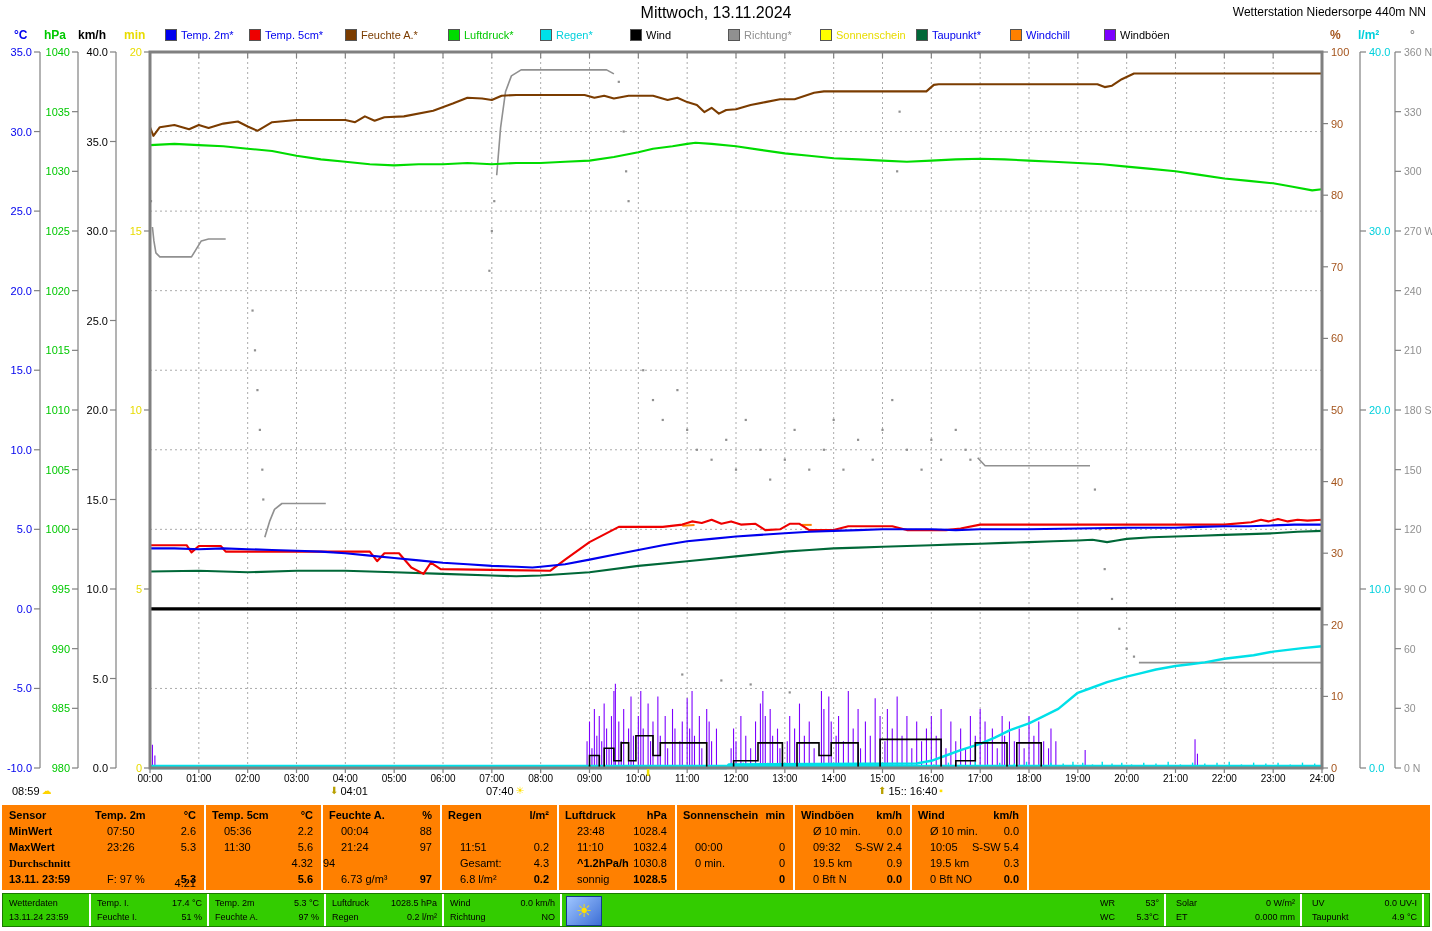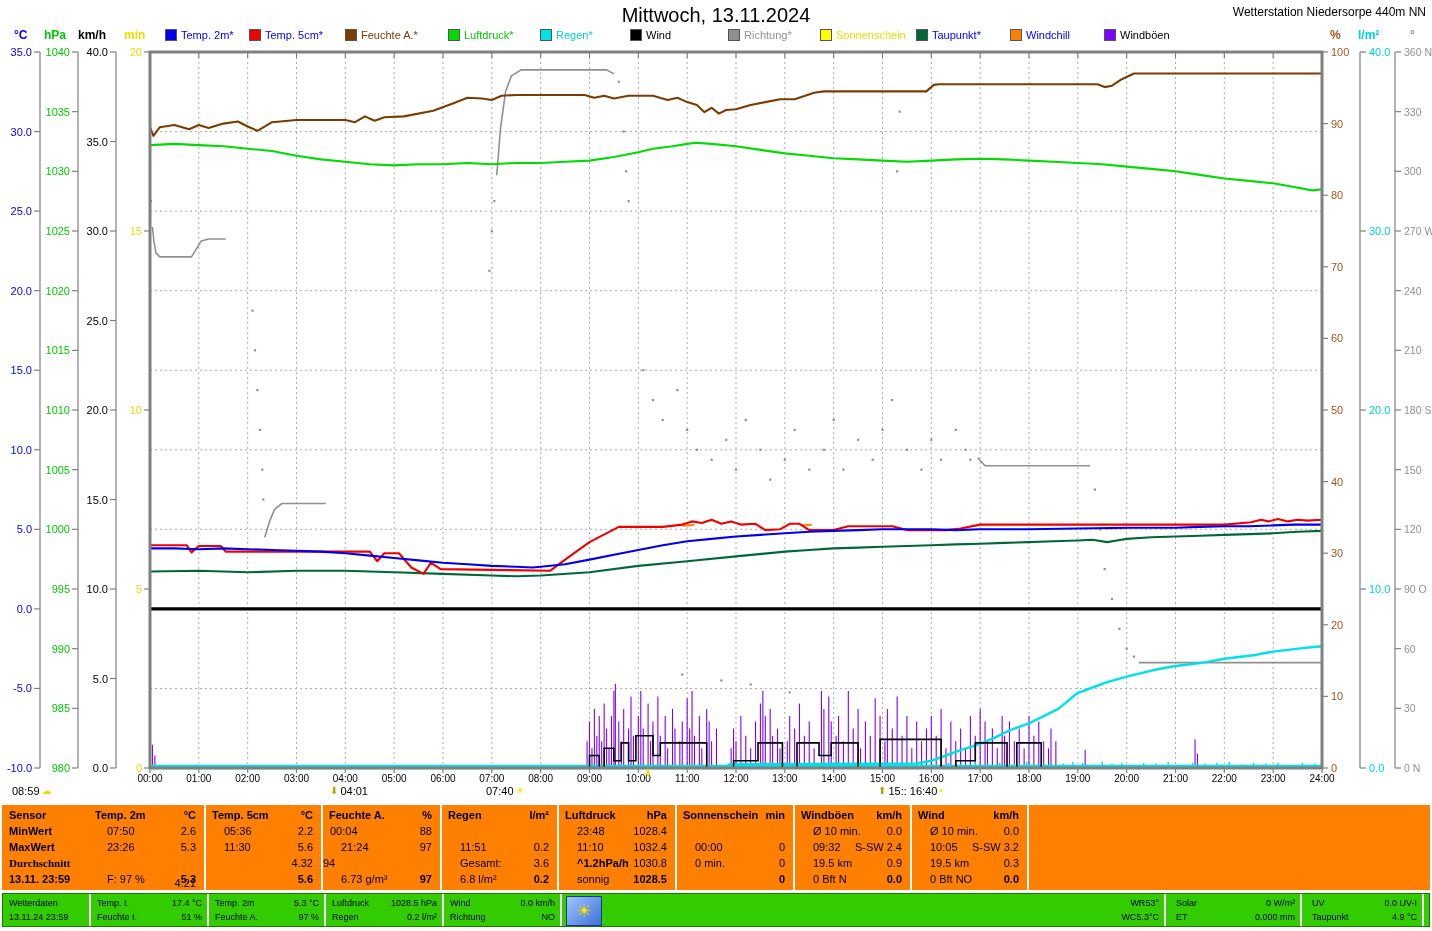--- a/index.html
+++ b/index.html
@@ -1,18 +1,18 @@
 <!DOCTYPE html>
 <html><head>
 <meta charset="utf-8">
 <style>
   html,body{margin:0;padding:0;background:#fff;}
   body{width:1432px;height:931px;position:relative;font-family:"Liberation Sans",sans-serif;overflow:hidden;}
   .abs{position:absolute;}
-  #page-title{top:4px;left:0;width:100%;text-align:center;font-size:20px;color:#000;}
+  #page-title{top:4px;left:0;width:100%;text-align:center;font-size:16px;color:#000;}
   #station-name{top:5px;right:6px;font-size:12px;color:#000;}
   .unit-label{top:28px;font-size:12px;font-weight:bold;}
   .legend-item{top:29px;display:flex;align-items:center;font-size:11px;white-space:nowrap;}
   .legend-box{width:10px;height:10px;display:inline-block;margin-right:4px;border:1px solid #555;}
   #chart{top:0;left:0;}
   #markers-row{top:785px;left:0;width:100%;height:18px;font-size:11px;color:#000;}
   .marker{position:absolute;top:0;white-space:nowrap;display:flex;align-items:center;gap:2px;}
   .micon{font-size:10px;line-height:10px;}
   #stats-table{top:805px;left:2px;width:1428px;height:85px;background:#FF8000;font-size:11px;color:#000;}
   .tcol{position:absolute;top:0;height:85px;border-right:2px solid #fff;}
@@ -607,34 +607,34 @@
     <div class="tcell b" style="left: 204px; width: 107px; text-align: right; top: 2px;">°C</div>
     <div class="tcell" style="left: 222px; top: 18px;">05:36</div>
     <div class="tcell" style="left: 204px; width: 107px; text-align: right; top: 18px;">2.2</div>
     <div class="tcell" style="left: 222px; top: 34px;">11:30</div>
     <div class="tcell" style="left: 204px; width: 107px; text-align: right; top: 34px;">5.6</div>
     <div class="tcell" style="left: 204px; width: 107px; text-align: right; top: 50px;">4.32</div>
     <div class="tcell b" style="left: 204px; width: 107px; text-align: right; top: 66px;">5.6</div>
     <div class="tcol" style="left: 438px; width: 0px;"></div>
     <div class="tcell b" style="left: 327px; top: 2px;">Feuchte A.</div>
     <div class="tcell b" style="left: 321px; width: 109px; text-align: right; top: 2px;">%</div>
-    <div class="tcell" style="left: 328px; top: 18px;">00:04</div>
+    <div class="tcell" style="left: 339px; top: 18px;">00:04</div>
     <div class="tcell" style="left: 321px; width: 109px; text-align: right; top: 18px;">88</div>
     <div class="tcell" style="left: 339px; top: 34px;">21:24</div>
     <div class="tcell" style="left: 321px; width: 109px; text-align: right; top: 34px;">97</div>
     <div class="tcell" style="left: 321px; width: 109px; text-align: left; top: 50px;">94</div>
     <div class="tcell" style="left: 339px; top: 66px;">6.73 g/m³</div>
     <div class="tcell b" style="left: 321px; width: 109px; text-align: right; top: 66px;">97</div>
     <div class="tcol" style="left: 555px; width: 0px;"></div>
     <div class="tcell b" style="left: 446px; top: 2px;">Regen</div>
     <div class="tcell b" style="left: 440px; width: 107px; text-align: right; top: 2px;">l/m²</div>
     <div class="tcell" style="left: 458px; top: 34px;">11:51</div>
     <div class="tcell" style="left: 440px; width: 107px; text-align: right; top: 34px;">0.2</div>
     <div class="tcell" style="left: 458px; top: 50px; text-align: right;">Gesamt:</div>
-    <div class="tcell" style="left: 440px; width: 107px; text-align: right; top: 50px;">3.6</div>
+    <div class="tcell" style="left: 440px; width: 107px; text-align: right; top: 50px;">4.3</div>
     <div class="tcell" style="left: 458px; top: 66px;">6.8 l/m²</div>
     <div class="tcell b" style="left: 440px; width: 107px; text-align: right; top: 66px;">0.2</div>
     <div class="tcol" style="left: 673px; width: 0px;"></div>
     <div class="tcell b" style="left: 563px; top: 2px;">Luftdruck</div>
     <div class="tcell b" style="left: 557px; width: 108px; text-align: right; top: 2px;">hPa</div>
     <div class="tcell" style="left: 575px; top: 18px;">23:48</div>
     <div class="tcell" style="left: 557px; width: 108px; text-align: right; top: 18px;">1028.4</div>
     <div class="tcell" style="left: 575px; top: 34px;">11:10</div>
     <div class="tcell" style="left: 557px; width: 108px; text-align: right; top: 34px;">1032.4</div>
     <div class="tcell" style="left: 575px; top: 50px; font-weight: bold;">^1.2hPa/h</div>
@@ -659,21 +659,21 @@
     <div class="tcell" style="left: 811px; top: 50px;">19.5 km</div>
     <div class="tcell" style="left: 793px; width: 107px; text-align: right; top: 50px;">0.9</div>
     <div class="tcell" style="left: 811px; top: 66px;">0 Bft N</div>
     <div class="tcell b" style="left: 793px; width: 107px; text-align: right; top: 66px;">0.0</div>
     <div class="tcol" style="left: 1025px; width: 0px;"></div>
     <div class="tcell b" style="left: 916px; top: 2px;">Wind</div>
     <div class="tcell b" style="left: 910px; width: 107px; text-align: right; top: 2px;">km/h</div>
     <div class="tcell" style="left: 928px; top: 18px;">Ø 10 min.</div>
     <div class="tcell" style="left: 910px; width: 107px; text-align: right; top: 18px;">0.0</div>
     <div class="tcell" style="left: 928px; top: 34px;">10:05</div>
-    <div class="tcell" style="left: 910px; width: 107px; text-align: right; top: 34px;">S-SW 3.2</div>
+    <div class="tcell" style="left: 910px; width: 107px; text-align: right; top: 34px;">S-SW 5.4</div>
     <div class="tcell" style="left: 928px; top: 50px;">19.5 km</div>
     <div class="tcell" style="left: 910px; width: 107px; text-align: right; top: 50px;">0.3</div>
     <div class="tcell" style="left: 928px; top: 66px;">0 Bft NO</div>
     <div class="tcell b" style="left: 910px; width: 107px; text-align: right; top: 66px;">0.0</div>
   </div>
 <div class="abs" id="status-bar">
     <div class="sbar-sec" style="left: 2px; width: 84px;">
       <div class="srow" style="top: 2px;"><span>Wetterdaten</span></div>
       <div class="srow" style="top: 16px;"><span>13.11.24 23:59</span></div>
     </div>
@@ -686,21 +686,21 @@
       <div class="srow" style="top: 16px;"><span>Feuchte A.</span><span class="sv">97 %</span></div>
     </div>
     <div class="sbar-sec" style="left: 325px; width: 114px;">
       <div class="srow" style="top: 2px;"><span>Luftdruck</span><span class="sv">1028.5 hPa</span></div>
       <div class="srow" style="top: 16px;"><span>Regen</span><span class="sv">0.2 l/m²</span></div>
     </div>
     <div class="sbar-sec" style="left: 443px; width: 114px;">
       <div class="srow" style="top: 2px;"><span>Wind</span><span class="sv">0.0 km/h</span></div>
       <div class="srow" style="top: 16px;"><span>Richtung</span><span class="sv">NO</span></div>
     </div>
-    <div class="sbar-sec" style="left: 1093px; width: 68px; text-align: right;">
+    <div class="sbar-sec" style="left: 1093px; width: 68px;">
       <div class="srow" style="top: 2px;"><span>WR</span><span class="sv">53°</span></div>
       <div class="srow" style="top: 16px;"><span>WC</span><span class="sv">5.3°C</span></div>
     </div>
     <div class="sbar-sec" style="left: 1169px; width: 128px;">
       <div class="srow" style="top: 2px;"><span>Solar</span><span class="sv">0 W/m²</span></div>
       <div class="srow" style="top: 16px;"><span>ET</span><span class="sv">0.000 mm</span></div>
     </div>
     <div class="sbar-sec" style="left: 1305px; width: 114px;">
       <div class="srow" style="top: 2px;"><span>UV</span><span class="sv">0.0 UV-I</span></div>
       <div class="srow" style="top: 16px;"><span>Taupunkt</span><span class="sv">4.9 °C</span></div>

